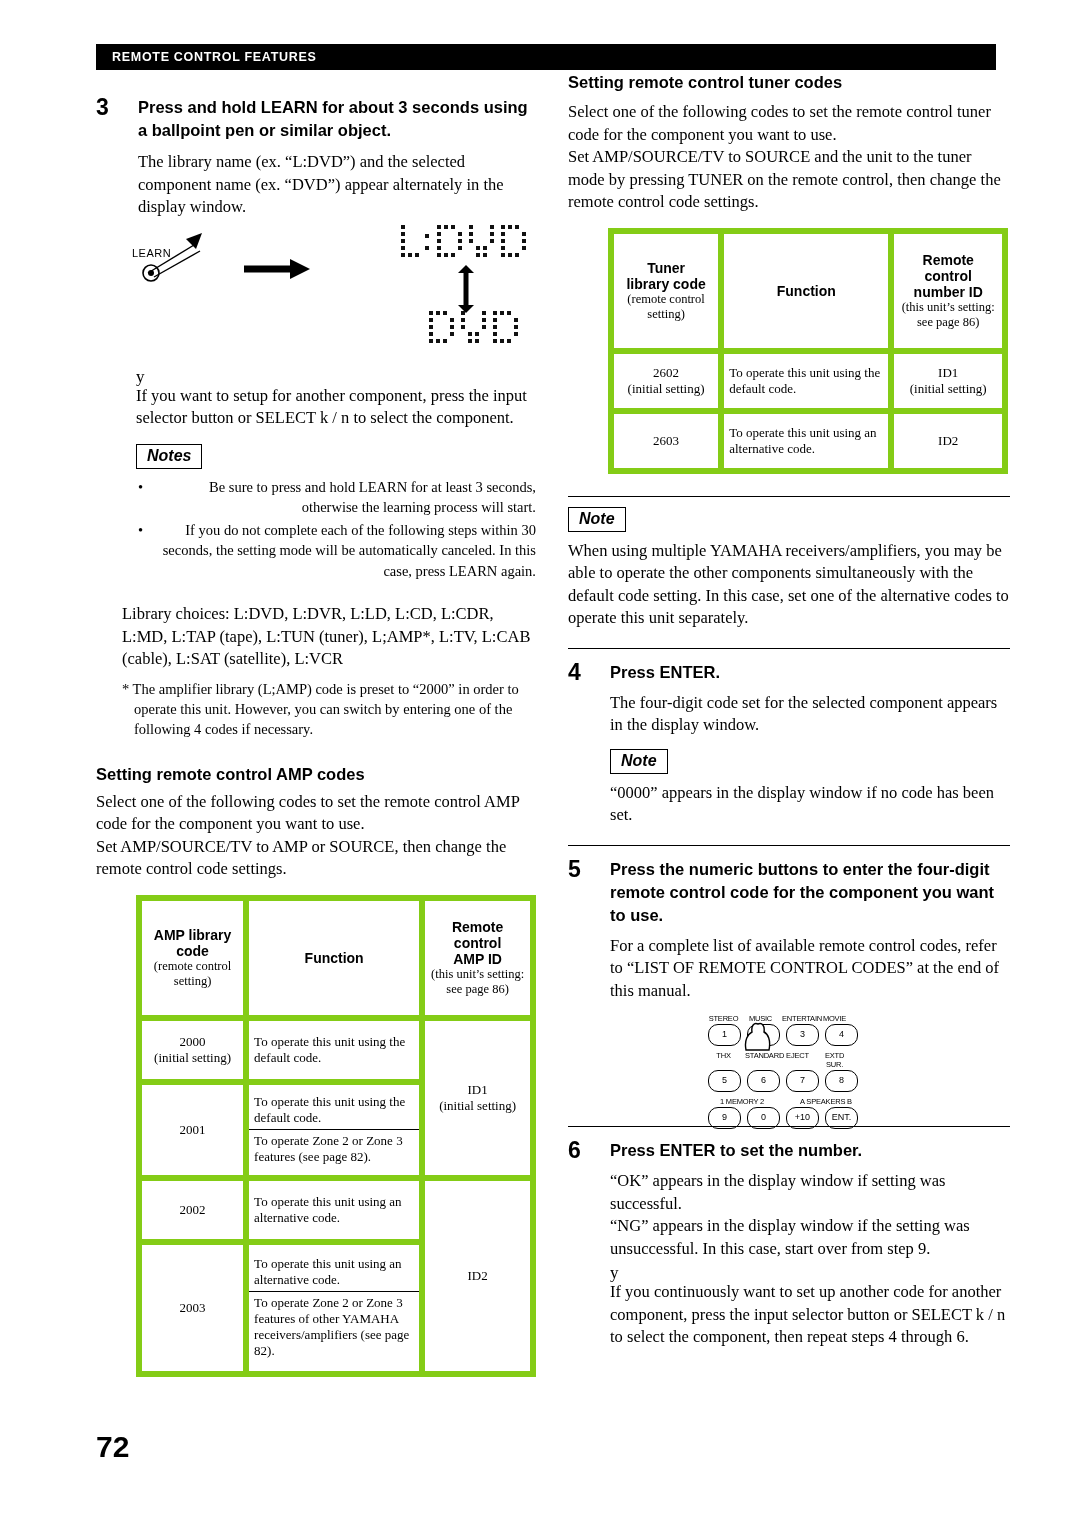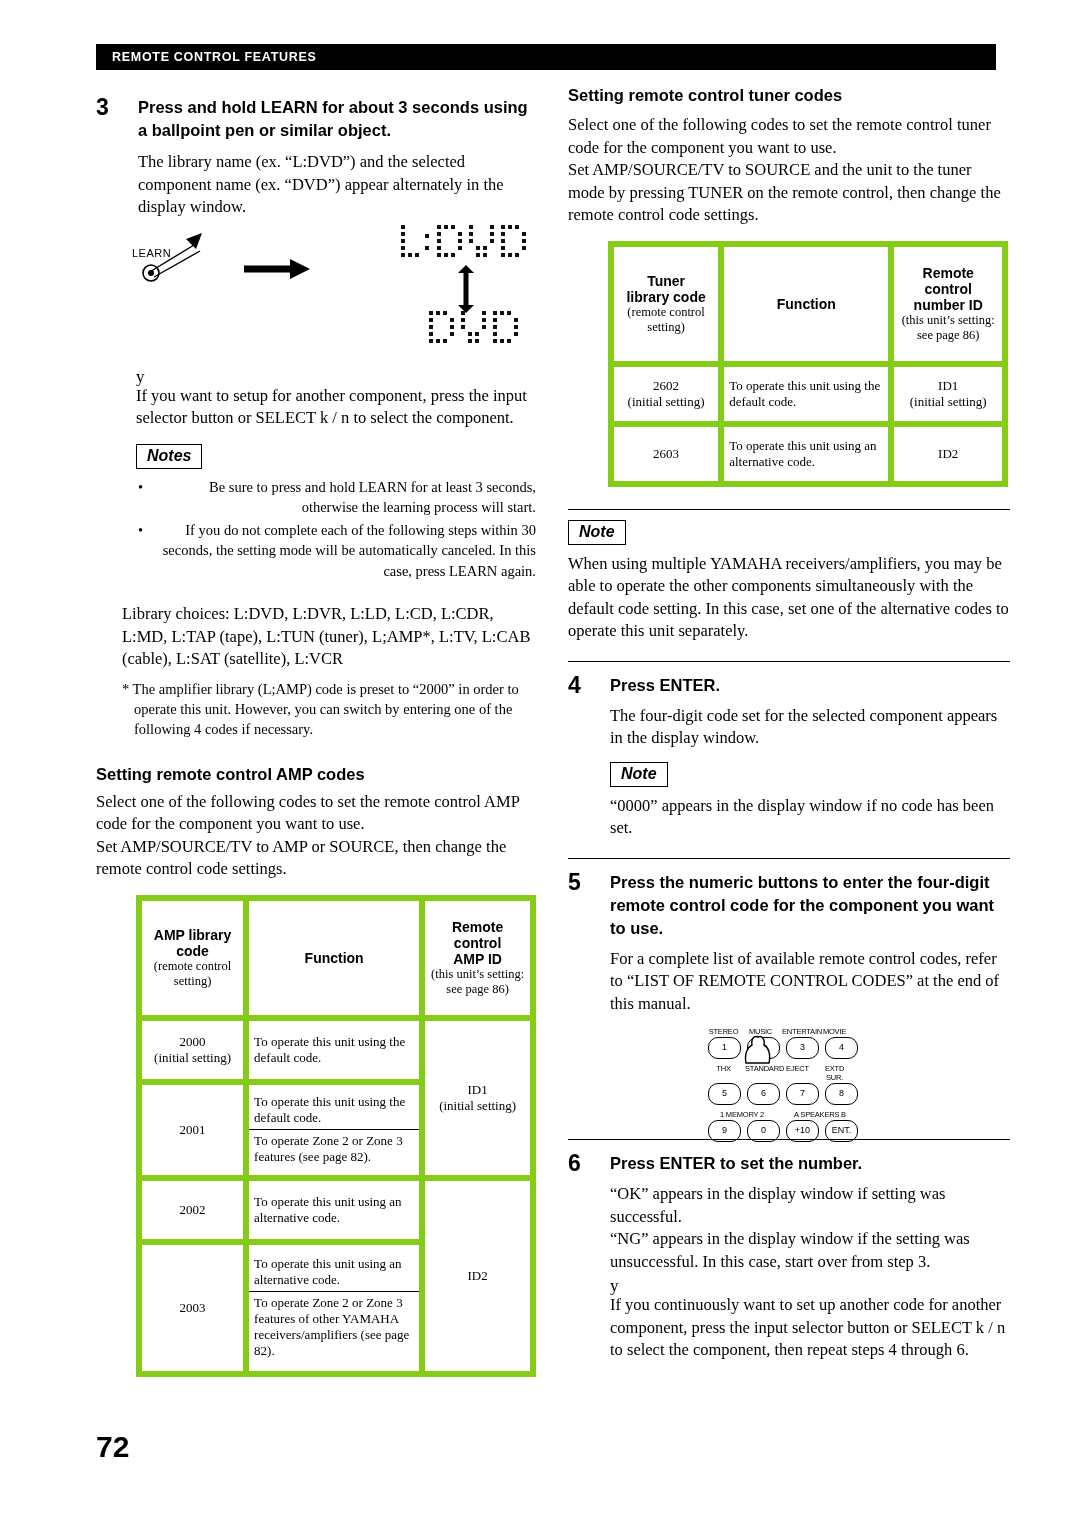--- a/index.html
+++ b/index.html
@@ -18,21 +18,21 @@
     position:absolute; left:96px; top:44px; width:900px; height:26px;
     background:#000;
   }
   .hdr-text {
     position:absolute; left:112px; top:50px;
     color:#fff; font-family:"Liberation Sans", sans-serif;
     font-weight:bold; font-size:12.5px; letter-spacing:.7px;
   }
 
   .col-left { position:absolute; left:96px; top:96px; width:440px; }
-  .col-right { position:absolute; left:568px; top:84px; width:442px; }
+  .col-right { position:absolute; left:568px; top:71px; width:442px; }
 
   
   .h-step { font-family:"Liberation Sans", sans-serif; font-weight:bold; font-size:16.5px; line-height:23px; }
   .stepnum { font-family:"Liberation Sans", sans-serif; font-weight:bold; font-size:23px; line-height:23px; }
   .body { font-size:16.5px; line-height:22.5px; }
   .sub-h { font-family:"Liberation Sans", sans-serif; font-weight:bold; font-size:16.5px; line-height:22px; }
   .small { font-size:14.5px; line-height:20px; }
 
   .step-row { display:flex; gap:14px; }
   .step-row .stepnum { width:28px; flex:0 0 28px; }
@@ -405,40 +405,40 @@
         <div class="kp-lab">STANDARD</div>
         <div class="kp-lab">EJECT</div>
         <div class="kp-lab">EXTD SUR.</div>
       </div>
       <div class="kp-row">
         <div class="kp-key">5</div>
         <div class="kp-key">6</div>
         <div class="kp-key">7</div>
         <div class="kp-key">8</div>
       </div>
-      <div class="kp-labrow" style="gap:10px;">
+      <div class="kp-labrow" style="gap:16px;">
         <div class="kp-lab" style="width:68px;">1   MEMORY   2</div>
         <div class="kp-lab" style="width:68px;">A   SPEAKERS  B</div>
       </div>
       <div class="kp-row">
         <div class="kp-key">9</div>
         <div class="kp-key">0</div>
         <div class="kp-key">+10</div>
         <div class="kp-key">ENT.</div>
       </div>
     </div>
 
     <div style="margin-top:12px;">
       <div class="rule"></div>
       <div class="step-row" style="margin-top:12px;">
         <div class="stepnum">6</div>
         <div class="step-body">
           <div class="h-step">Press ENTER to set the number.</div>
           <div class="body" style="margin-top:8px; white-space:pre-line;">“OK” appears in the display window if setting was successful.
-“NG” appears in the display window if the setting was unsuccessful. In this case, start over from step 3.</div>
+“NG” appears in the display window if the setting was unsuccessful. In this case, start over from step 9.</div>
           <div class="tip-glyph" style="margin-top:4px;">y</div>
           <div class="body">If you continuously want to set up another code for another component, press the input selector button or SELECT k / n to select the component, then repeat steps 4 through 6.</div>
         </div>
       </div>
     </div>
   </div>
 
   <div class="pagenum">72</div>
 </div>
 

